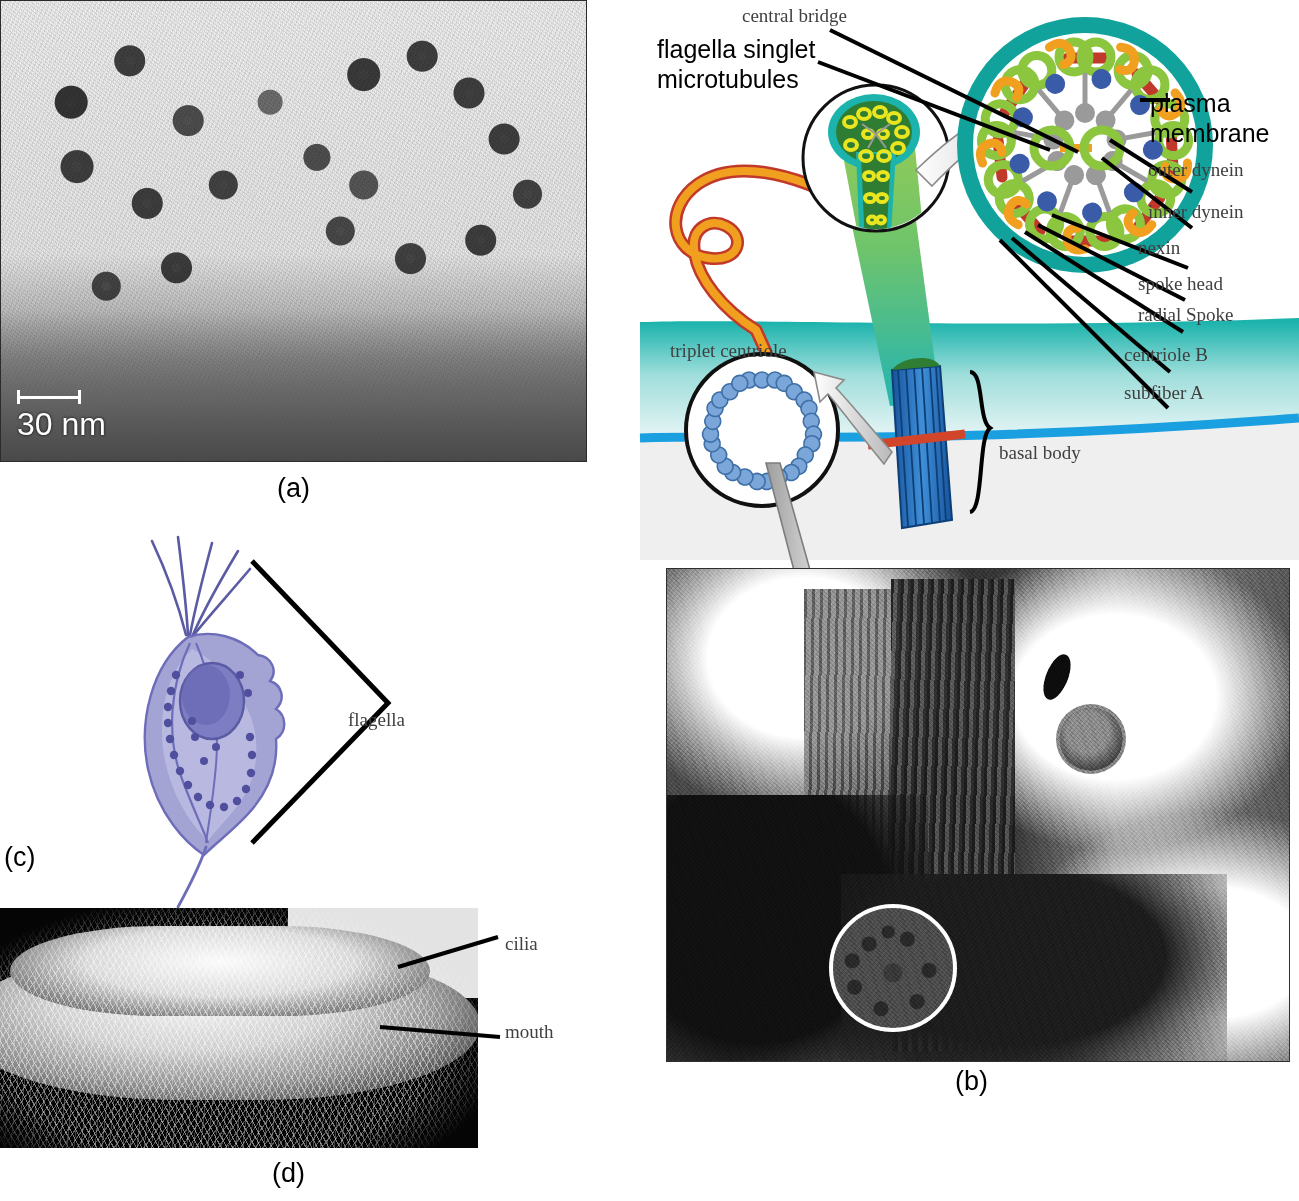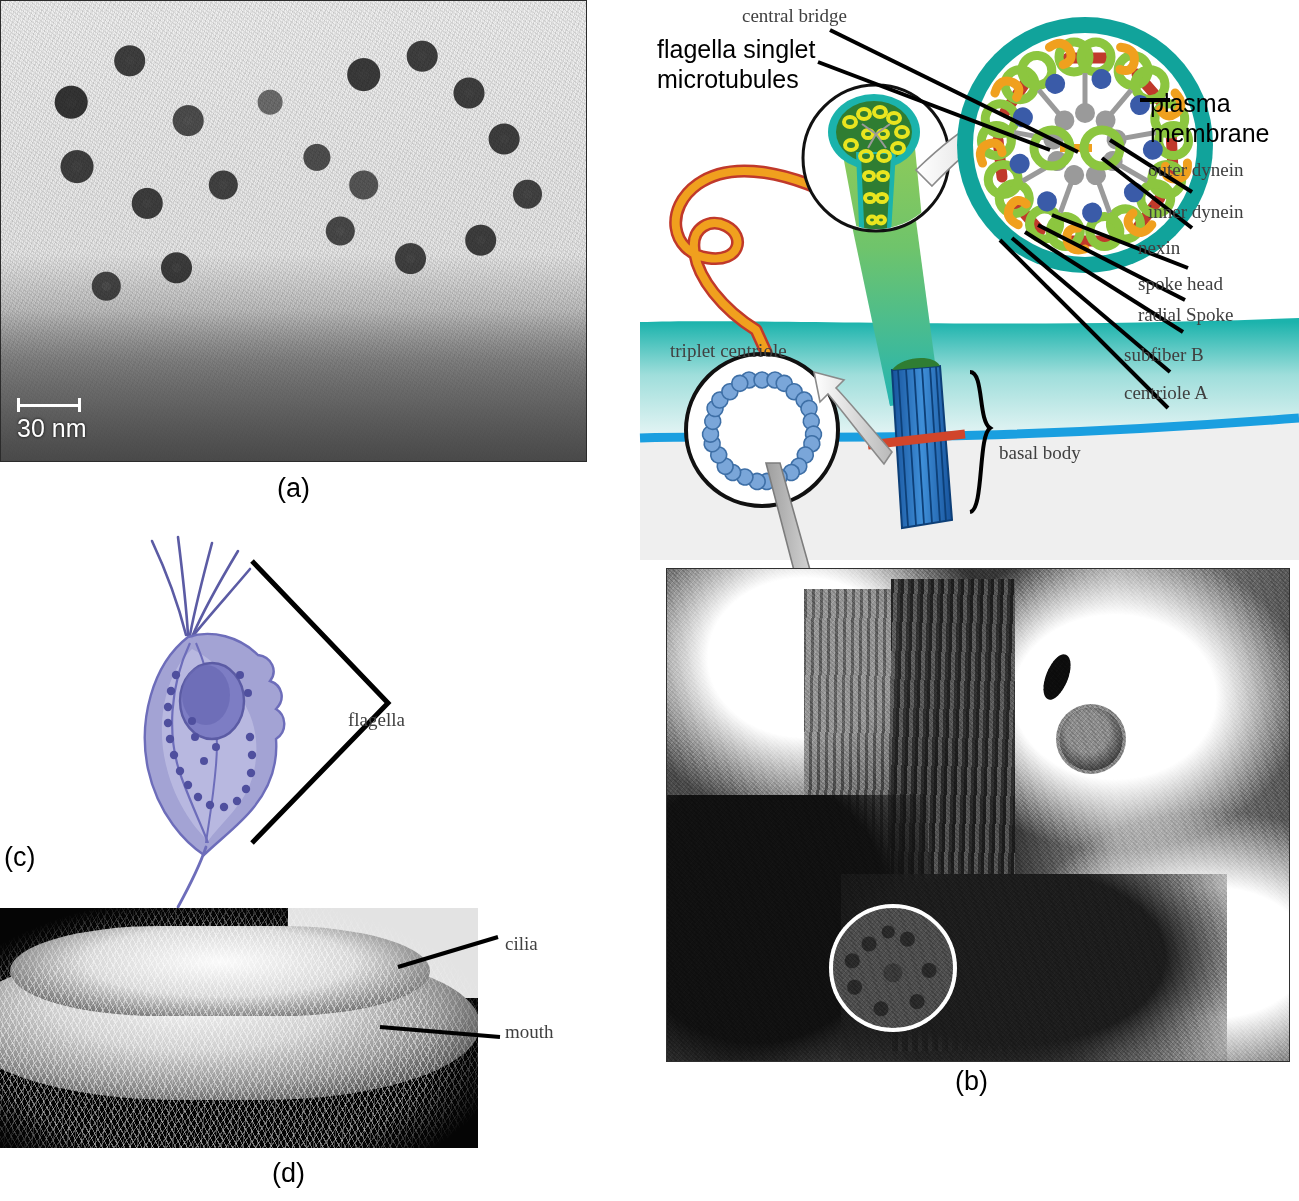--- a/index.html
+++ b/index.html
@@ -60,21 +60,21 @@
       repeating-linear-gradient(81deg, rgba(0,0,0,.1) 0 1px, rgba(255,255,255,0) 1px 2px);}
   #panel-a-bottomhaze{position:absolute;left:0;right:0;bottom:0;height:150px;
     background:linear-gradient(180deg, rgba(120,120,120,0) 0%, rgba(90,90,90,.75) 60%, rgba(70,70,70,.9) 100%);}
 
   .scalebar-wrap{position:absolute;left:16px;bottom:18px;}
   .scalebar{position:relative;width:64px;height:14px;}
   .scalebar i{position:absolute;background:#fff;}
   .scalebar .h{left:0;top:6px;width:64px;height:3px;}
   .scalebar .l{left:0;top:0;width:3px;height:14px;}
   .scalebar .r{right:0;top:0;width:3px;height:14px;}
-  .scale-text{color:#fff;font-size:25px;margin-top:2px;text-shadow:0 0 3px rgba(0,0,0,.9);}
+  .scale-text{color:#fff;font-size:32px;margin-top:2px;text-shadow:0 0 3px rgba(0,0,0,.9);}
 
   
   #panel-d-img{left:0;top:908px;width:478px;height:240px;background:#050505;overflow:hidden;}
   #panel-d-sky{position:absolute;right:0;top:0;width:190px;height:90px;background:#e3e3e3;}
   #panel-d-body{position:absolute;left:-40px;top:42px;width:520px;height:150px;
     border-radius:50%/60%;
     background:radial-gradient(ellipse at 45% 35%, #f2f2f2 0%, #cfcfcf 35%, #8e8e8e 62%, #3a3a3a 85%, #111 100%);
     filter:blur(.3px);}
   #panel-d-body2{position:absolute;left:10px;top:18px;width:420px;height:90px;border-radius:50%/70%;
     background:radial-gradient(ellipse at 50% 40%, #fafafa 0%, #d8d8d8 45%, #6e6e6e 80%, rgba(20,20,20,0) 100%);}
@@ -609,22 +609,22 @@
   </div>
   <div class="abs lbl2" style="left:1150px;top:88px;">
     <div>plasma</div>
     <div>membrane</div>
   </div>
   <div class="abs lbl" style="left:1148px;top:155px;">outer dynein</div>
   <div class="abs lbl" style="left:1148px;top:197px;">inner dynein</div>
   <div class="abs lbl" style="left:1138px;top:233px;">nexin</div>
   <div class="abs lbl" style="left:1138px;top:269px;">spoke head</div>
   <div class="abs lbl" style="left:1138px;top:300px;">radial Spoke</div>
-  <div class="abs lbl" style="left:1124px;top:340px;">subfiber B</div>
-  <div class="abs lbl" style="left:1124px;top:378px;">centriole A</div>
+  <div class="abs lbl" style="left:1124px;top:340px;">centriole B</div>
+  <div class="abs lbl" style="left:1124px;top:378px;">subfiber A</div>
   <div class="abs lbl" style="left:670px;top:336px;text-align:right;">triplet centriole</div>
   <div class="abs lbl" style="left:999px;top:438px;">basal body</div>
 
   <div class="panelImg" id="panel-b-img">
     <div id="panel-b-shaft2"></div>
     <div id="panel-b-shaft"></div>
     <div id="panel-b-darkL"></div>
     <div id="panel-b-darkB"></div>
     <div id="panel-b-blob"></div>
     <div id="panel-b-vesicle"></div>

